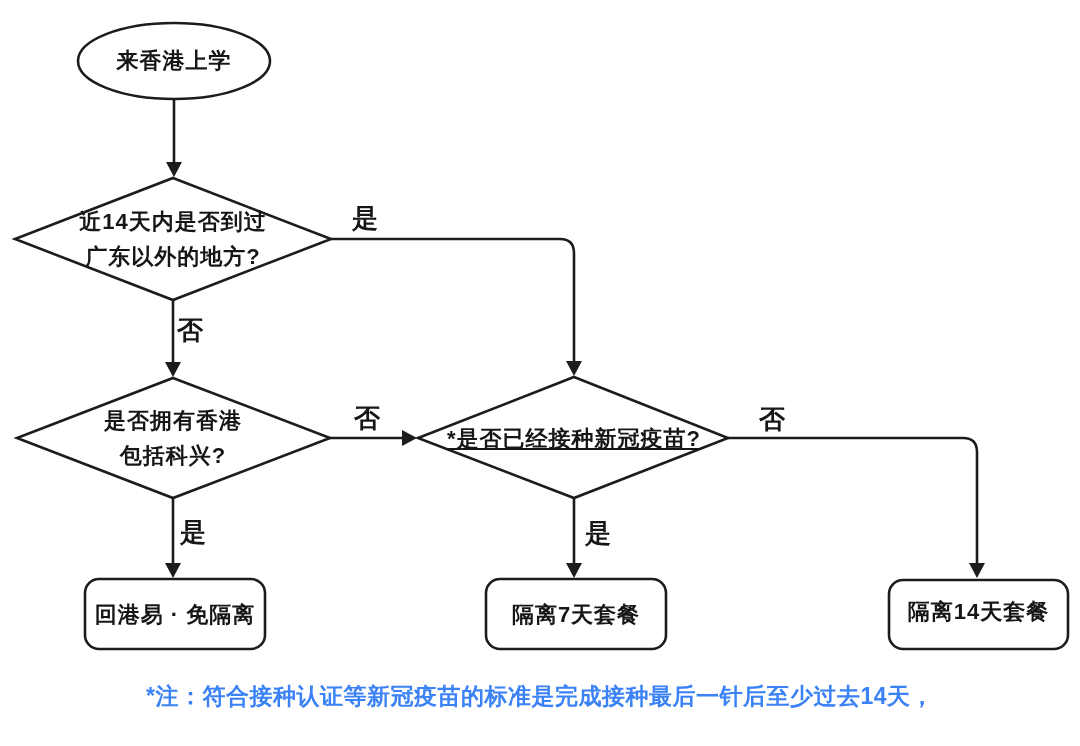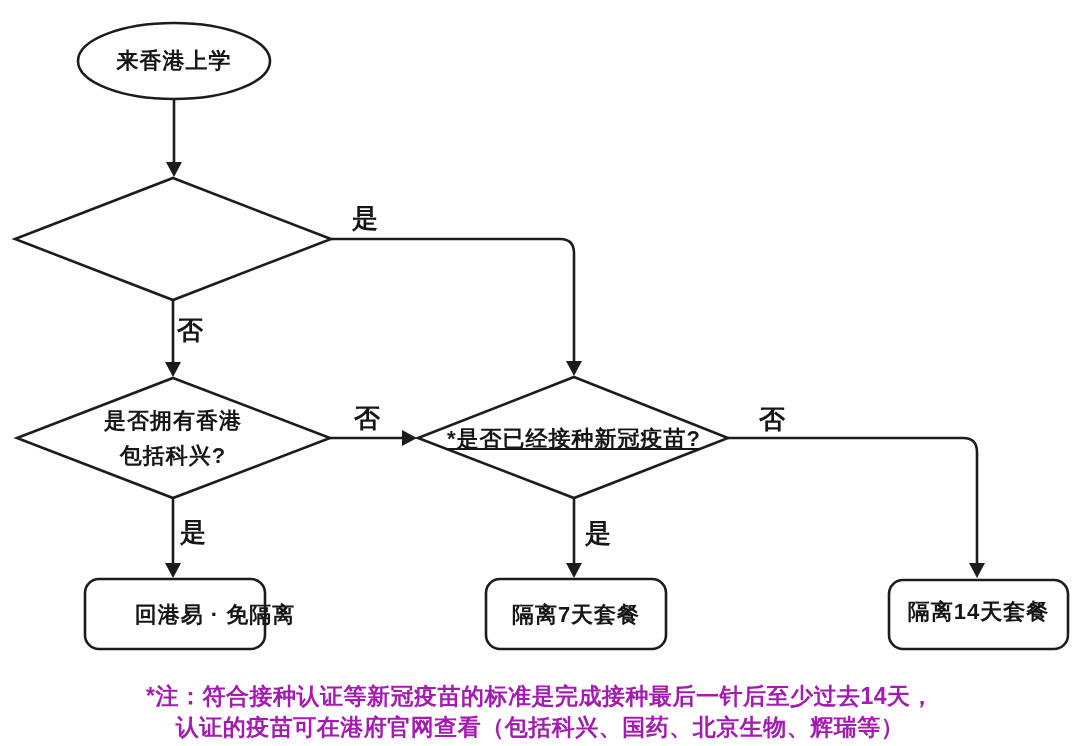--- a/index.html
+++ b/index.html
@@ -58,21 +58,21 @@
     font-size: 26px;
     font-weight: 700;
     pointer-events: none;
   }
   .note {
     position: absolute;
     left: 0;
     top: 681px;
     width: 1080px;
     text-align: center;
-    color: #a21caf;
+    color: #3b82f6;
     font-size: 23px;
     font-weight: 700;
     letter-spacing: 0.5px;
     line-height: 31px;
   }
 </style>
 </head>
 <body>
 
 <div class="canvas">
@@ -114,47 +114,50 @@
     <polygon class="shape" points="574,377 728,438 574,498 418,438"></polygon>
     <rect class="shape" x="85" y="579" width="180" height="70" rx="14"></rect>
     <rect class="shape" x="486" y="579" width="180" height="70" rx="14"></rect>
     <rect class="shape" x="889" y="580" width="179" height="69" rx="14"></rect>
   </svg>
 
   <div class="node-label" style="left:78px; top:24px; width:192px; height:72px;">
     <span>来香港上学</span>
   </div>
 
+  <div class="node-label" style="left:43px; top:180px; width:260px; height:118px;">
+    <span>近14天内是否到过</span>
+    <span>广东以外的地方?</span>
+  </div>
 
   <div class="node-label" style="left:43px; top:380px; width:260px; height:116px;">
     <span>是否拥有香港</span>
     <span>包括科兴?</span>
   </div>
 
   <div class="node-label" style="left:424px; top:380px; width:300px; height:116px;text-decoration:underline;">
     <span>*是否已经接种新冠疫苗?</span>
   </div>
 
-  <div class="node-label" style="left:85px; top:579px; width:180px; height:70px;margin-left:40px;">
+  <div class="node-label" style="left:85px; top:579px; width:180px; height:70px;">
     <span>回港易 · 免隔离</span>
   </div>
 
   <div class="node-label" style="left:486px; top:579px; width:180px; height:70px;text-align:center;">
     <span>隔离7天套餐</span>
   </div>
 
   <div class="node-label" style="left:889px; top:580px; width:179px; height:62px;">
     <span>隔离14天套餐</span>
   </div>
 
   <div class="edge-label" style="left:345px; top:198px;">是</div>
   <div class="edge-label" style="left:170px; top:310px;">否</div>
   <div class="edge-label" style="left:347px; top:398px;">否</div>
   <div class="edge-label" style="left:173px; top:512px;">是</div>
   <div class="edge-label" style="left:578px; top:513px;">是</div>
   <div class="edge-label" style="left:752px; top:399px;">否</div>
 
   <div class="note">
     <div>*注：符合接种认证等新冠疫苗的标准是完成接种最后一针后至少过去14天，</div>
-    <div>认证的疫苗可在港府官网查看（包括科兴、国药、北京生物、辉瑞等）</div>
   </div>
 
 </div>
 
 </body></html>

